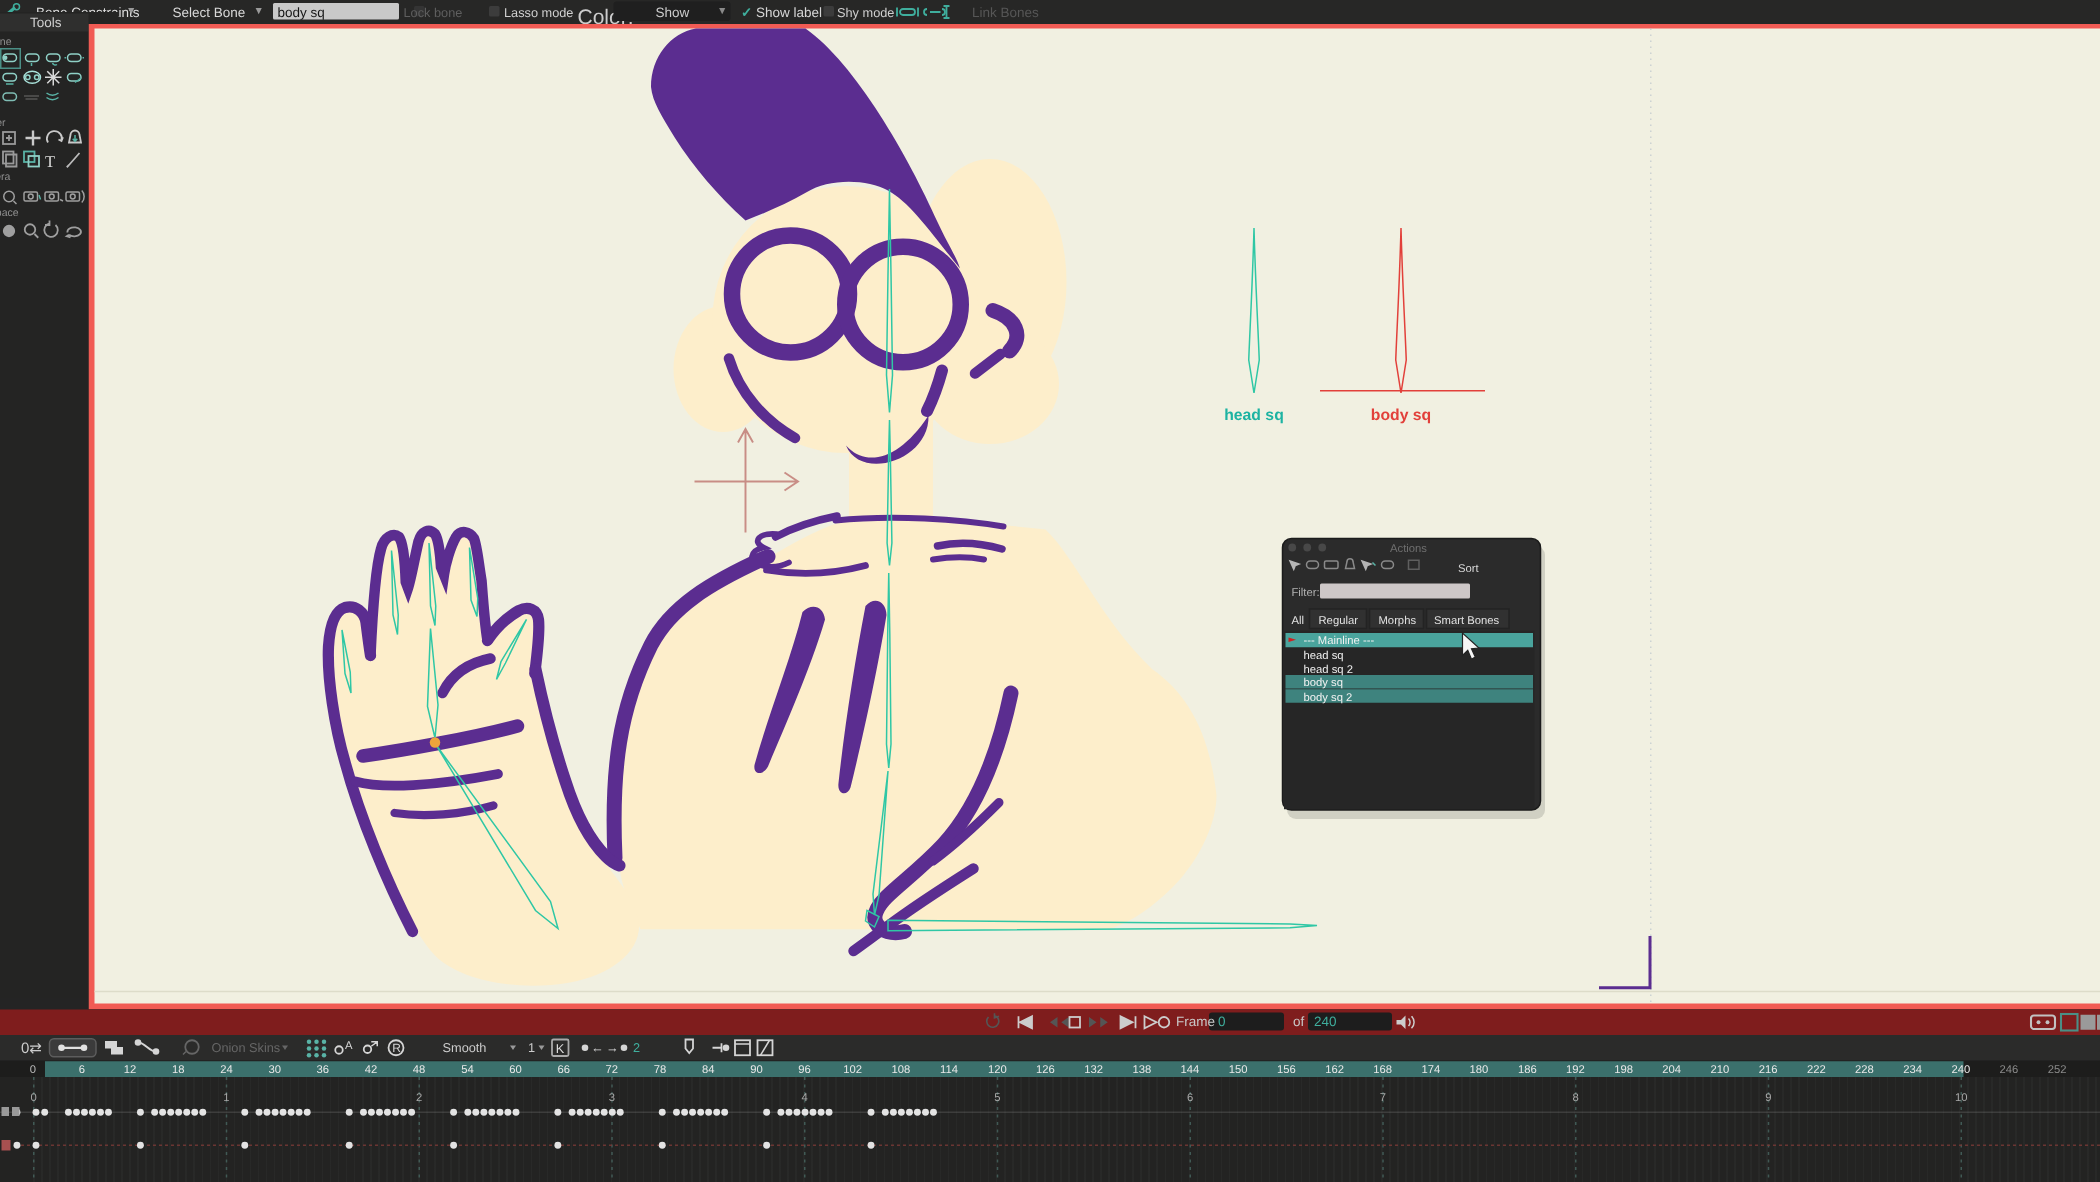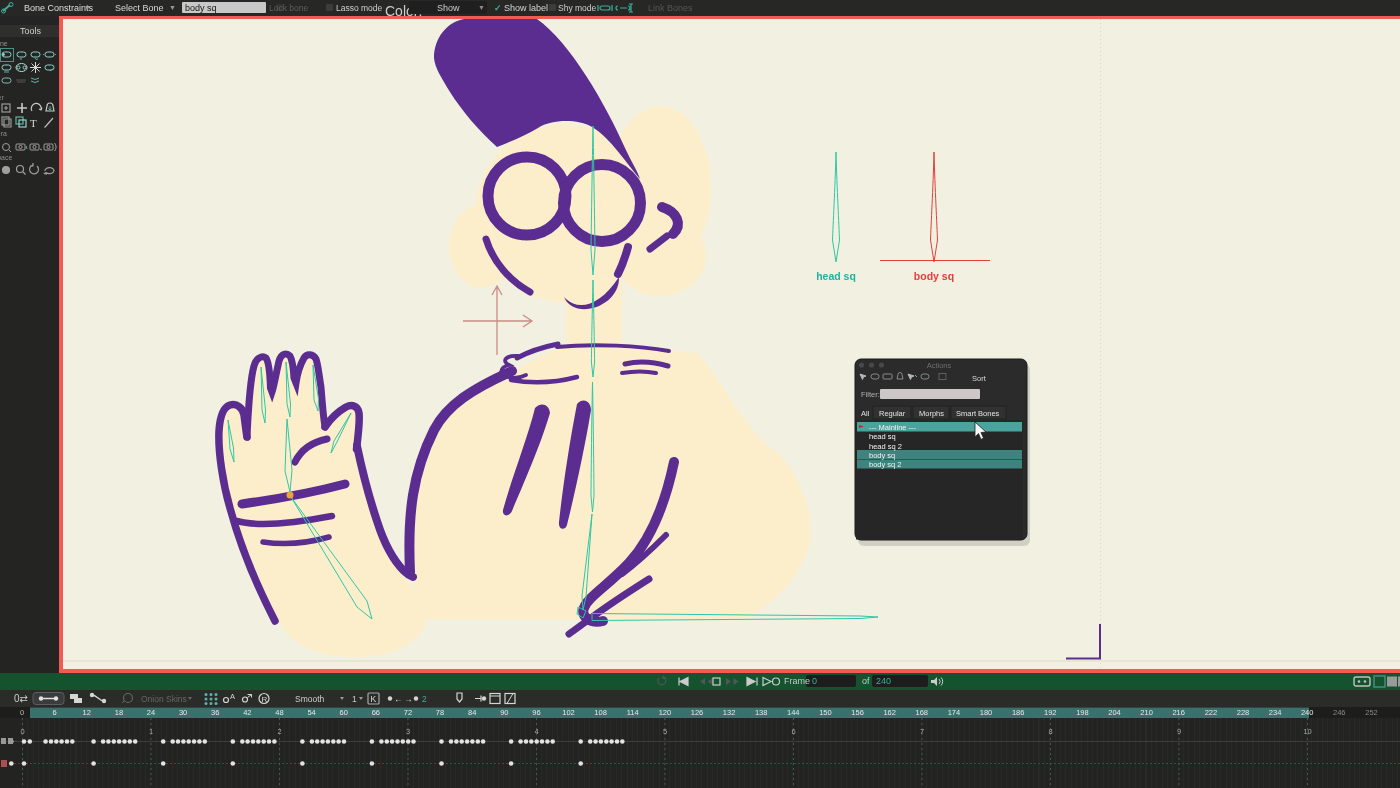--- a/index.html
+++ b/index.html
@@ -4,25 +4,25 @@
 <style>
   * { margin:0; padding:0; box-sizing:border-box; }
   html,body { width:1400px; height:788px; overflow:hidden; background:#242424;
     font-family:"Liberation Sans", sans-serif; }
   .abs { position:absolute; }
   #page { position:relative; width:1400px; height:788px;border-radius:27px; }
   
   #topbar { position:absolute; left:0; top:0; width:1400px; height:16px; background:#272726; }
   #topbar span { position:absolute; top:3px; font-size:9px; color:#d6d6d6; white-space:nowrap; }
   
-  #leftpanel { position:absolute; left:0; top:24px; width:79px; height:657px; background:#242423; }
+  #leftpanel { position:absolute; left:0; top:8px; width:79px; height:657px; background:#242423; }
   
   #canvas { position:absolute; left:59px; top:16px; width:1341px; height:665px; }
   
-  #playbar { position:absolute; left:0; top:673px; width:1400px; height:17px; background:#14532d; }
+  #playbar { position:absolute; left:0; top:673px; width:1400px; height:17px; background:#7f1d1d; }
   #playbar span { position:absolute; top:3px; font-size:9px; color:#c8c8c8; white-space:nowrap; }
   
   #tltoolbar { position:absolute; left:0; top:690px; width:1400px; height:17px; background:#2b2b2a; }
   
   #timeline { position:absolute; left:0; top:707px; width:1400px; height:81px; background:#232322; }
 </style>
 </head>
 <body>
 <div id="page">
   <div id="topbar">

